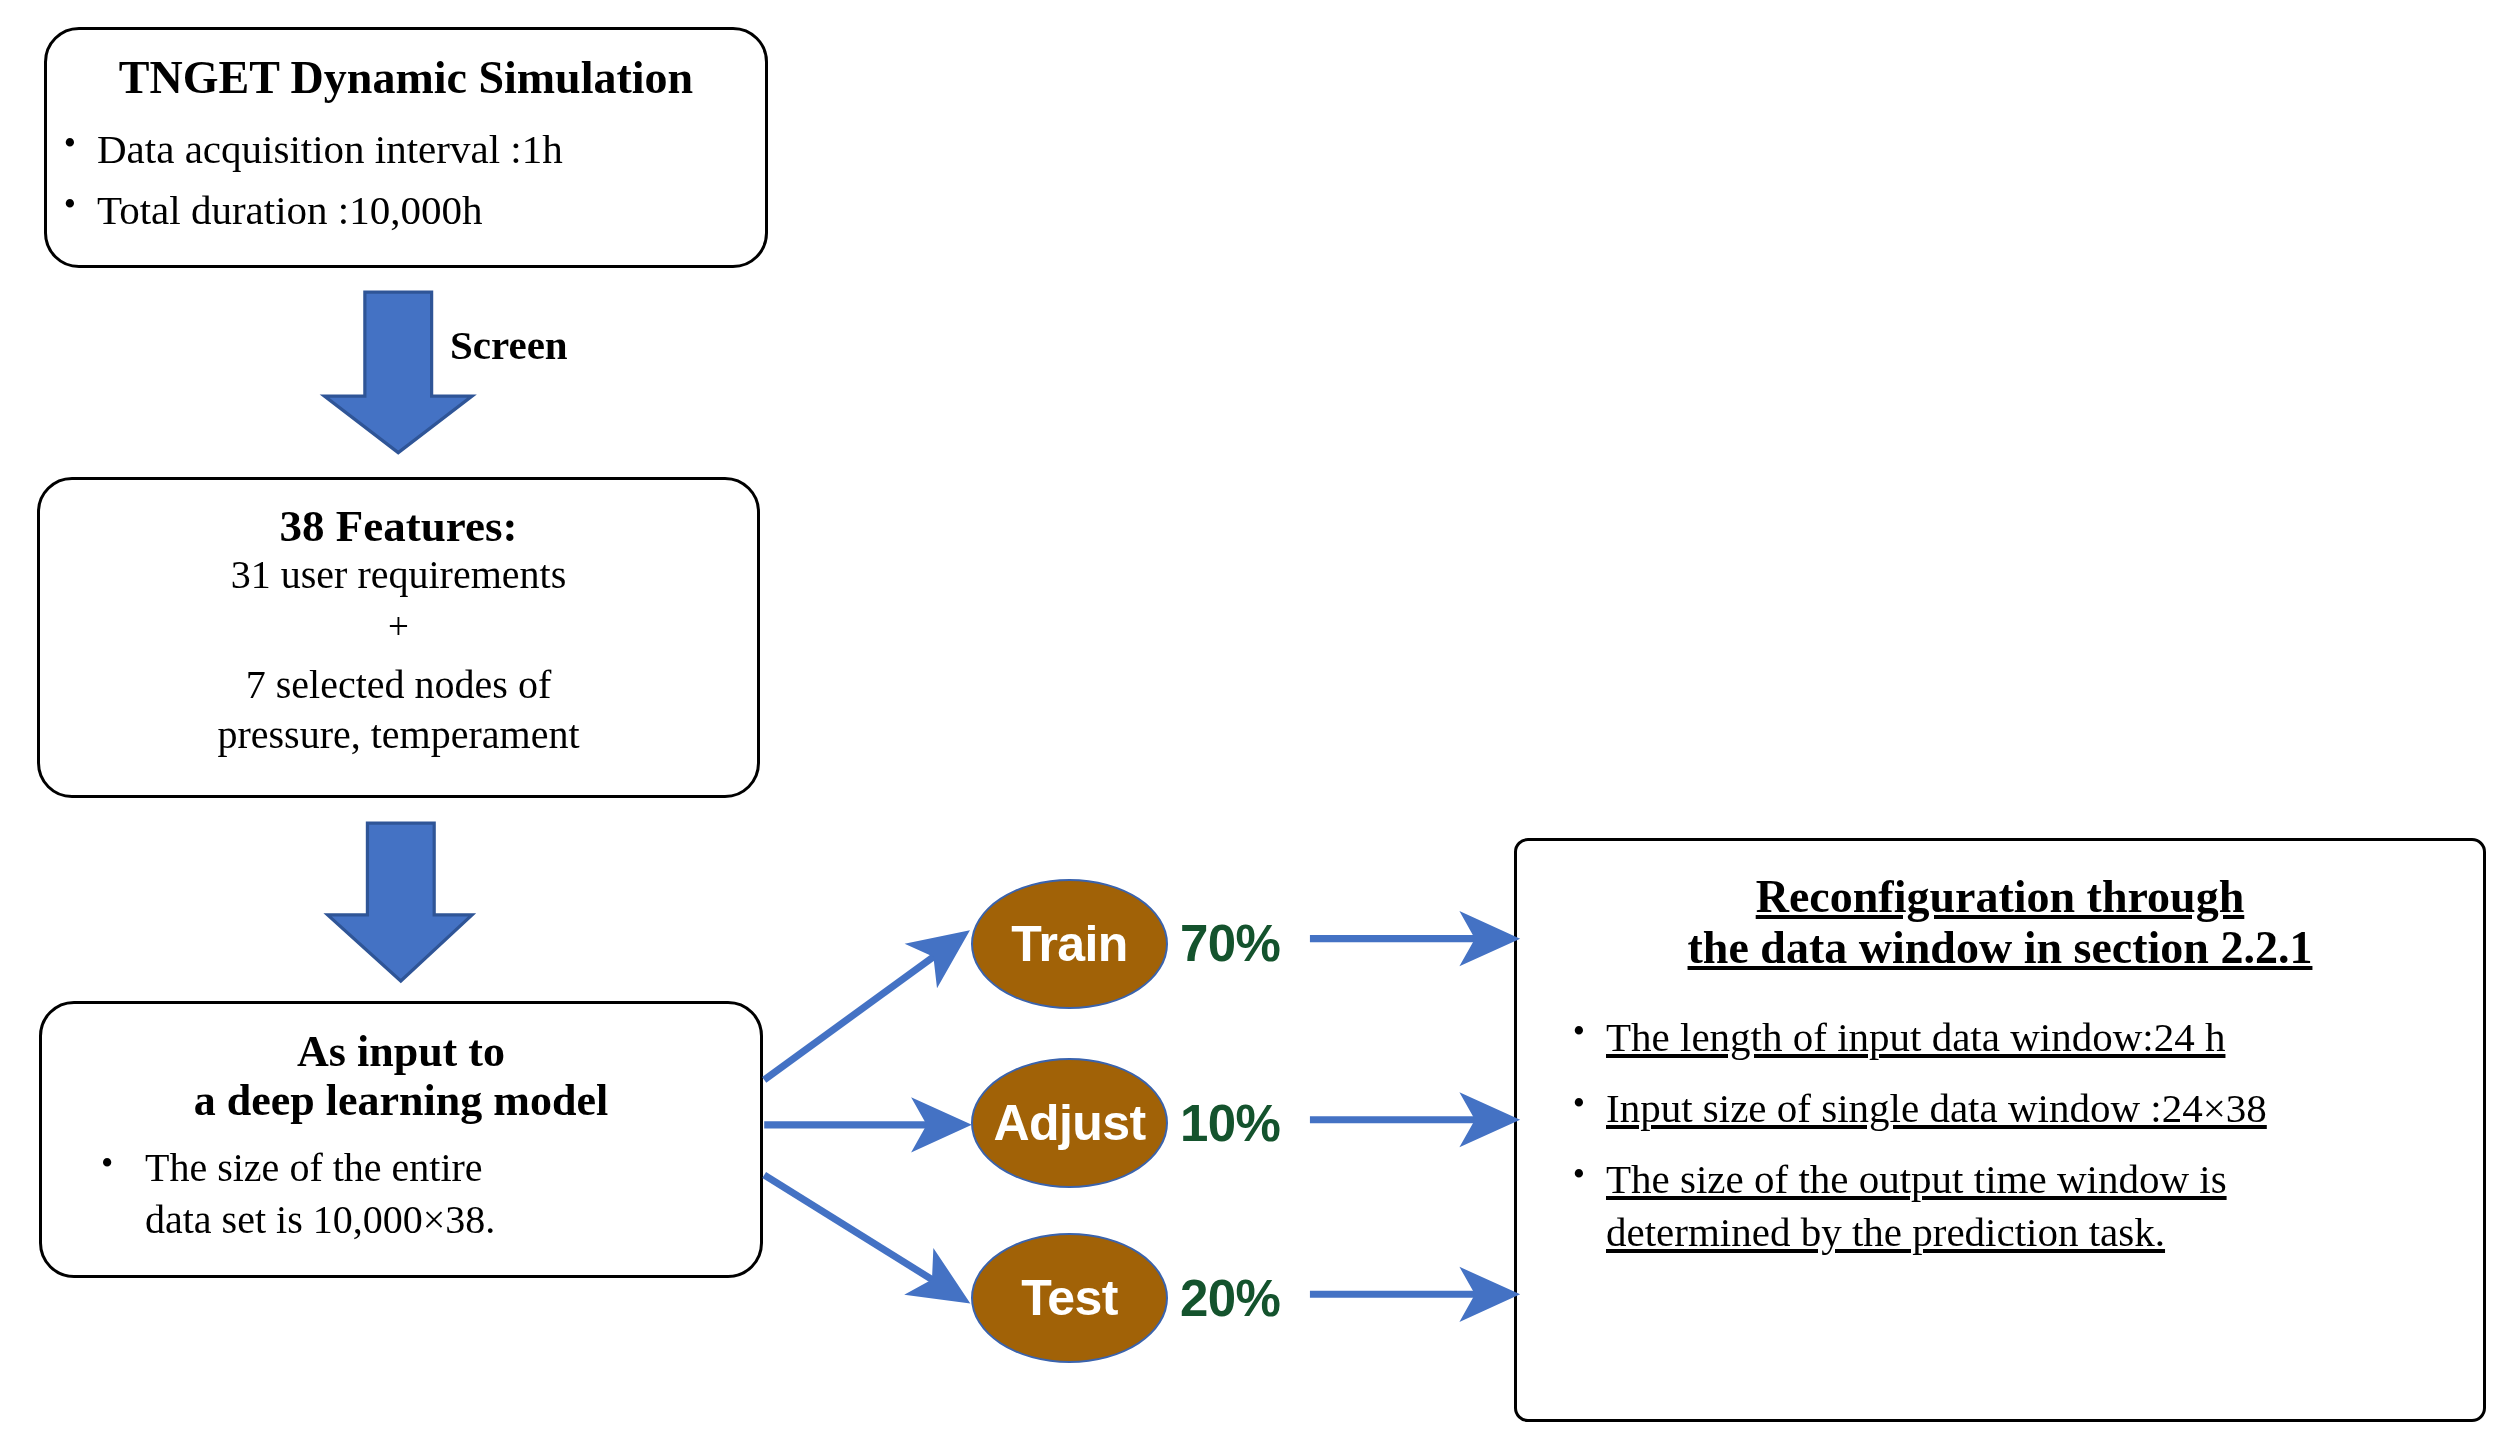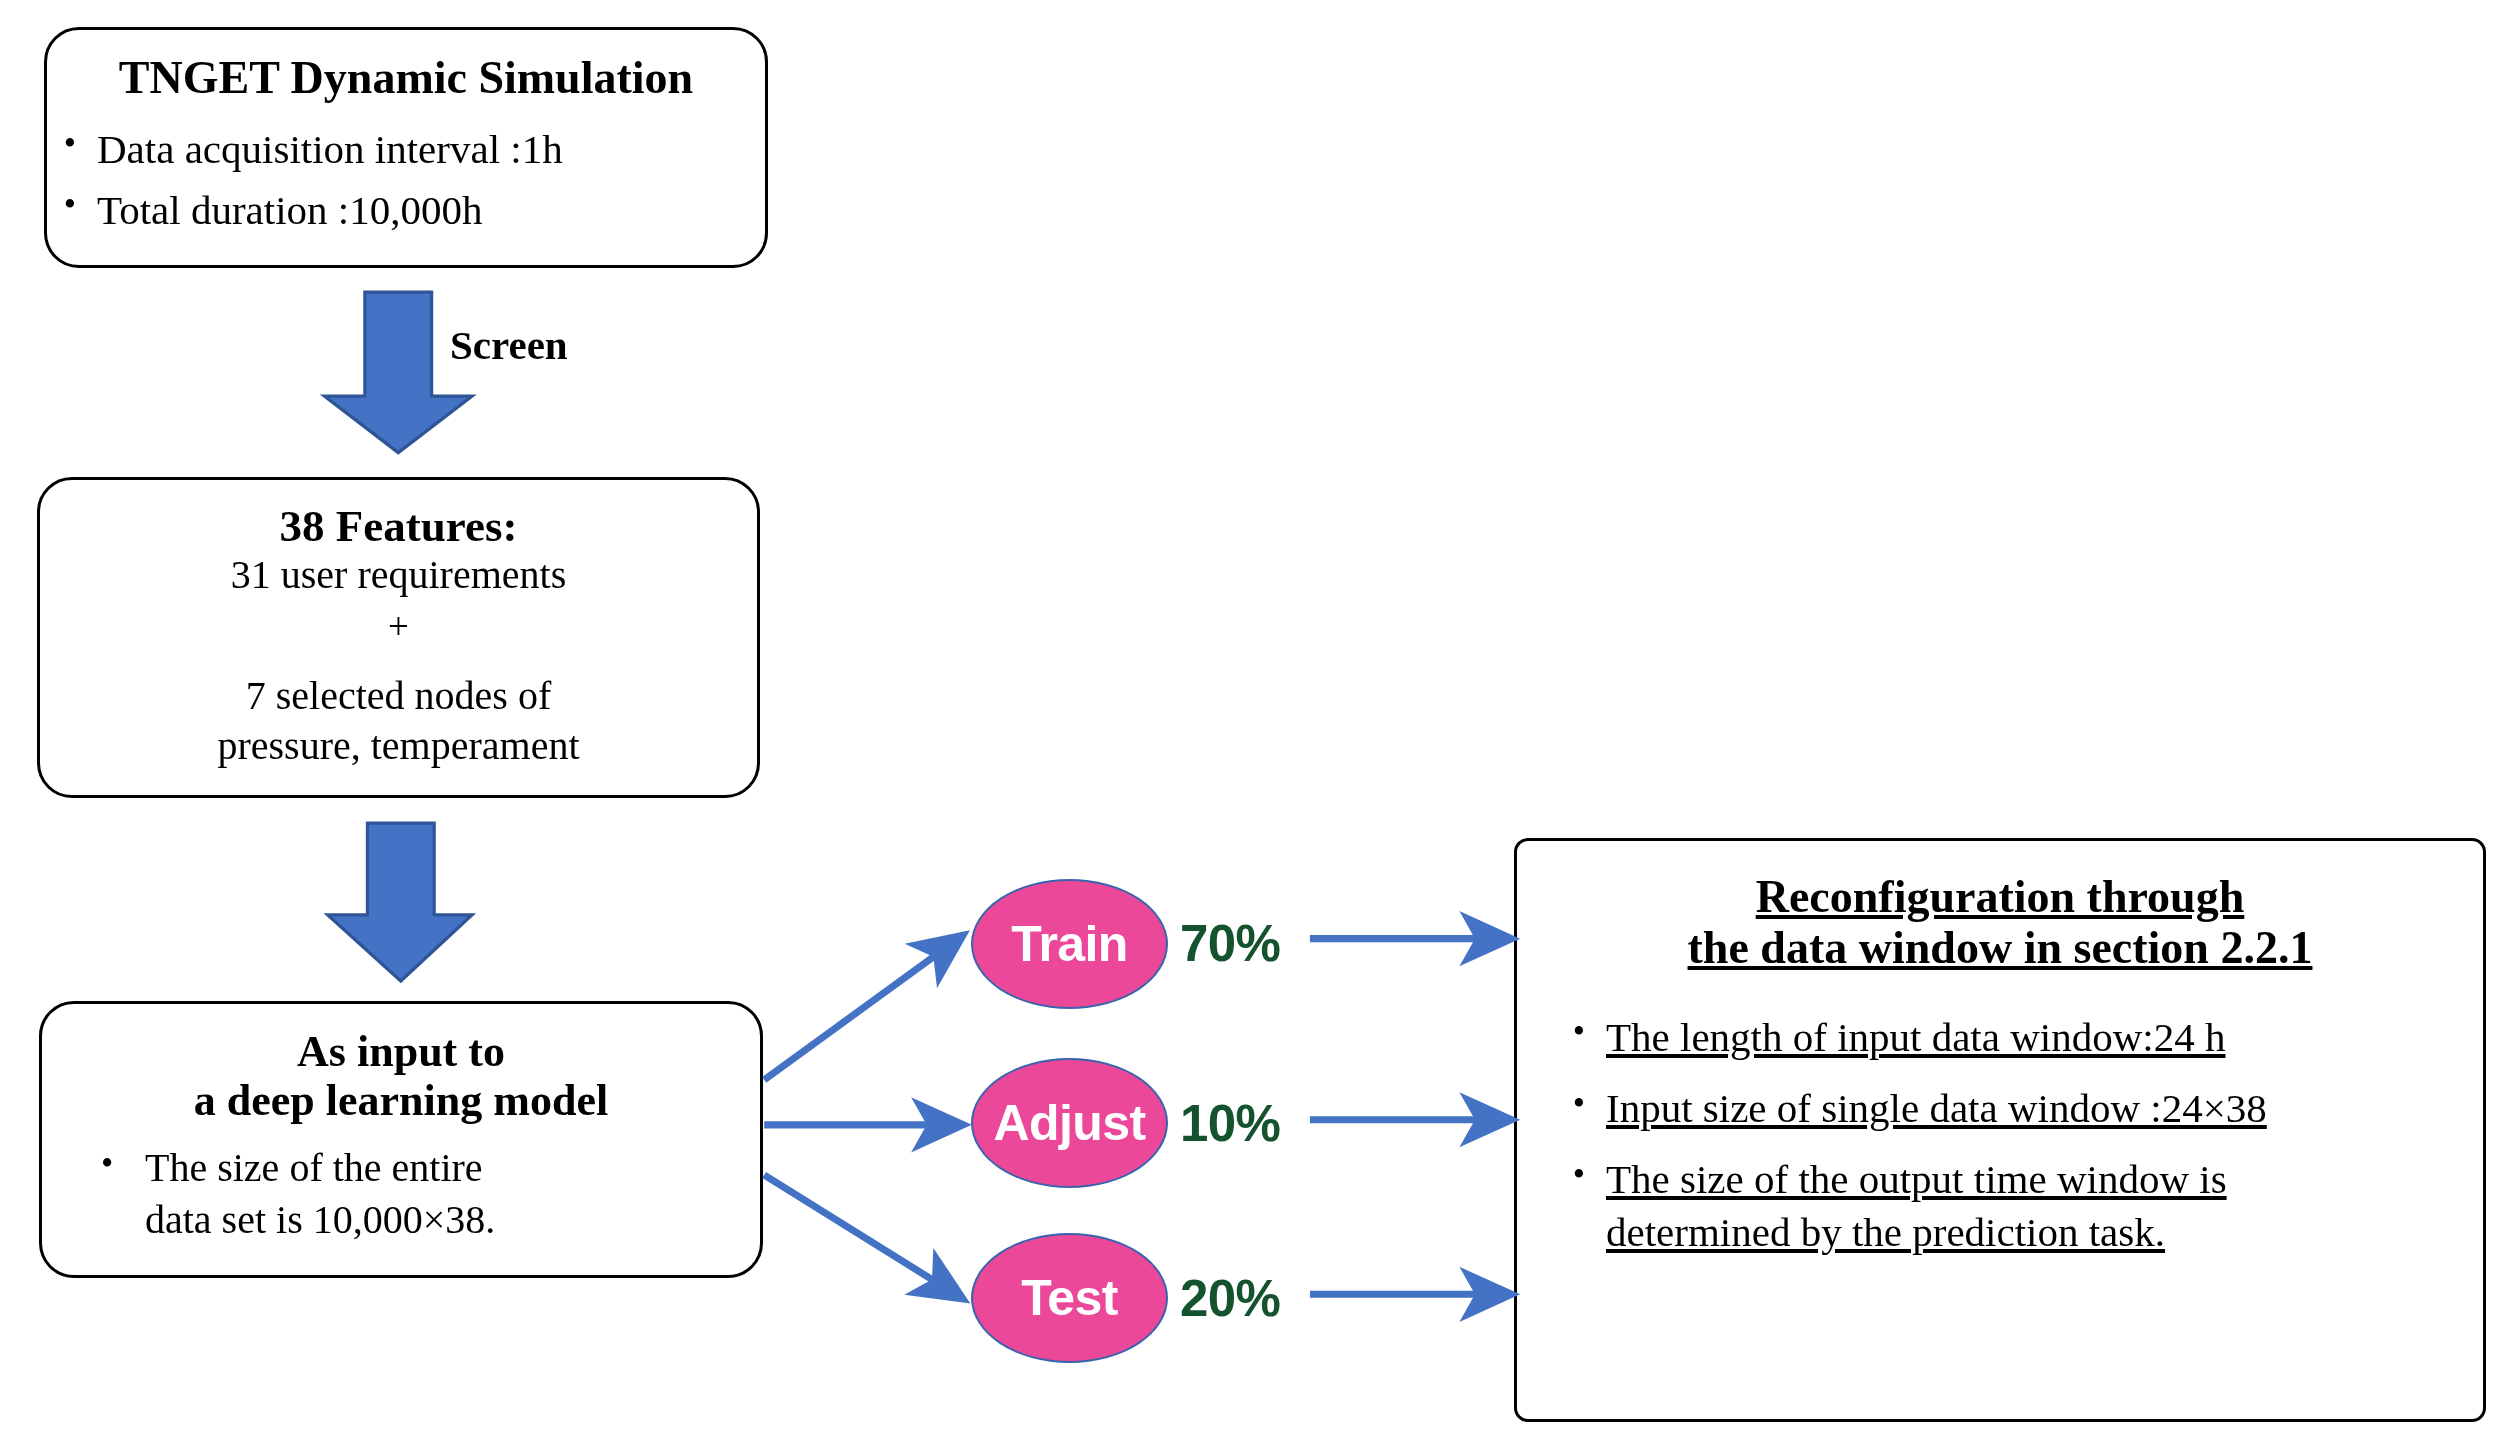--- a/index.html
+++ b/index.html
@@ -11,21 +11,21 @@
         border:3.9px solid #000000;border-radius:35px;}
   .rbox.big{border-radius:14px;text-decoration:underline;}
 
   .ttl{font-weight:bold;text-align:center;color:#000;line-height:1.12;}
   .ctr{text-align:center;color:#000;line-height:1.18;}
 
   .bullets{list-style:none;margin:0;padding:0;}
   .bullets li{position:relative;padding-left:50px;color:#000;line-height:1.3;}
   .bullets li .dot{position:absolute;left:16.7px;top:-1.3px;font-size:35px;line-height:1.3;}
 
-  .ellipse{position:absolute;border-radius:50%;background:#ec4899;
+  .ellipse{position:absolute;border-radius:50%;background:#a16207;
            border:2.6px solid #3A63AD;display:flex;align-items:center;justify-content:center;}
   .ellipse span{font-family:"Liberation Sans", sans-serif;font-weight:bold;
                 color:#ffffff;font-size:50px;letter-spacing:-0.6px;}
 
   .pct{position:absolute;font-family:"Liberation Sans", sans-serif;font-weight:bold;
        color:#14532d;font-size:51px;letter-spacing:-0.6px;}
 
   .screenlbl{position:absolute;font-weight:bold;color:#000;font-size:41px;}
 
   svg.ov{position:absolute;left:0;top:0;width:2512px;height:1451px;pointer-events:none;}
@@ -46,21 +46,21 @@
         <span class="dot">•</span>
         <span>Total duration :10,000h</span>
       </li>
     </ul>
   </div>
 
   <div class="rbox" style="left:37px;top:477px;width:723px;height:321px;">
     <div class="ttl" style="font-size:45px;margin-top:20.6px;">38 Features:</div>
     <div class="ctr" style="font-size:40px;">31 user requirements</div>
     <div class="ctr" style="font-size:37px;margin-top:6.4px;">+</div>
-    <div class="ctr" style="font-size:40px;margin-top:24px;font-family:Liberation Serif, serif;">7 selected nodes of</div>
+    <div class="ctr" style="font-size:40px;margin-top:13px;font-family:Liberation Serif, serif;">7 selected nodes of</div>
     <div class="ctr" style="font-size:40px;margin-top:2.6px;">pressure, temperament</div>
   </div>
 
   <div class="rbox" style="left:39px;top:1001px;width:724px;height:277px;">
     <div class="ttl" style="font-size:44px;margin-top:23px;">As input to</div>
     <div class="ttl" style="font-size:44px;">a deep learning model</div>
     <ul class="bullets" style="margin-top:16.7px;font-size:40px;">
       <li style="padding-left:103px;">
         <span class="dot" style="left:59px;">•</span>
         <span>The size of  the entire</span><br>

